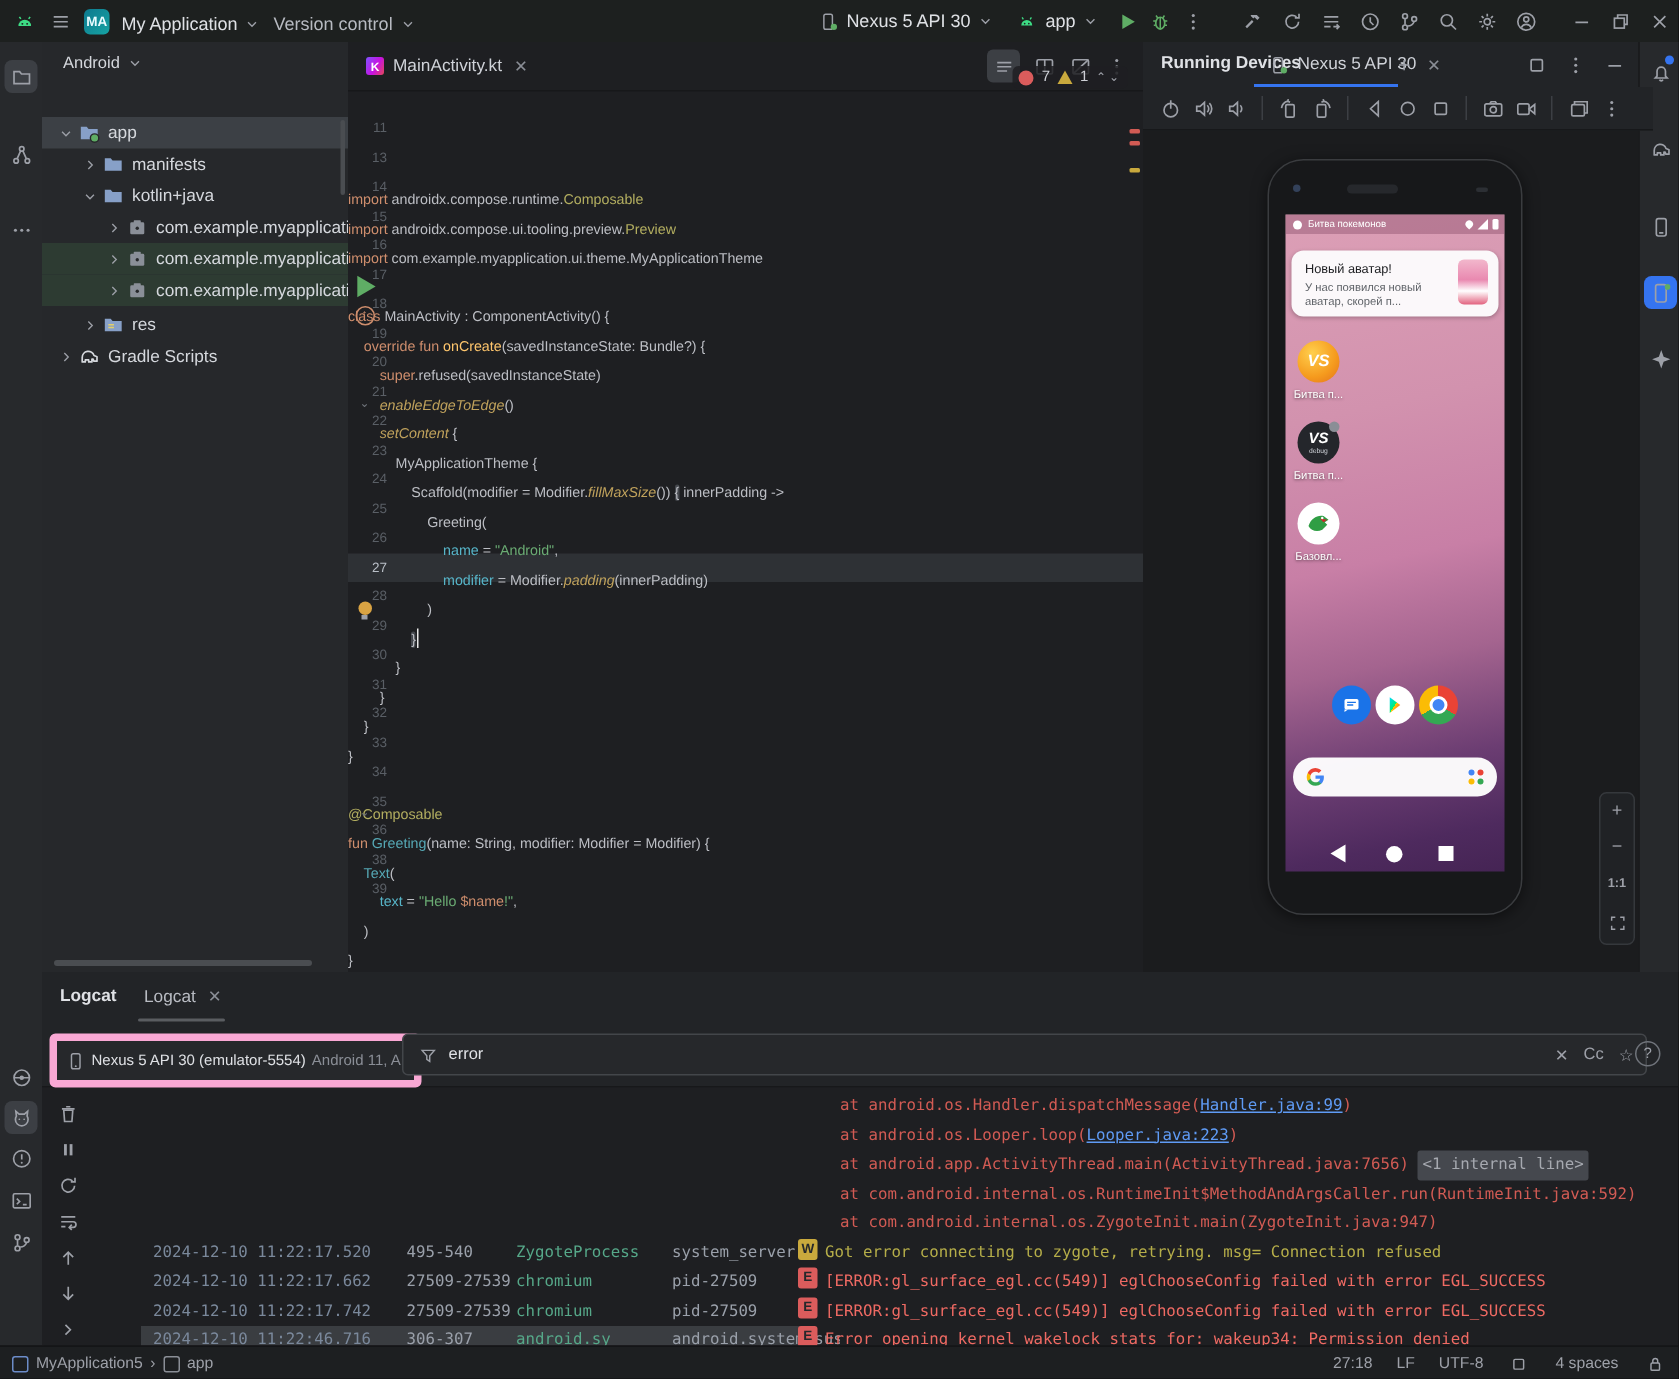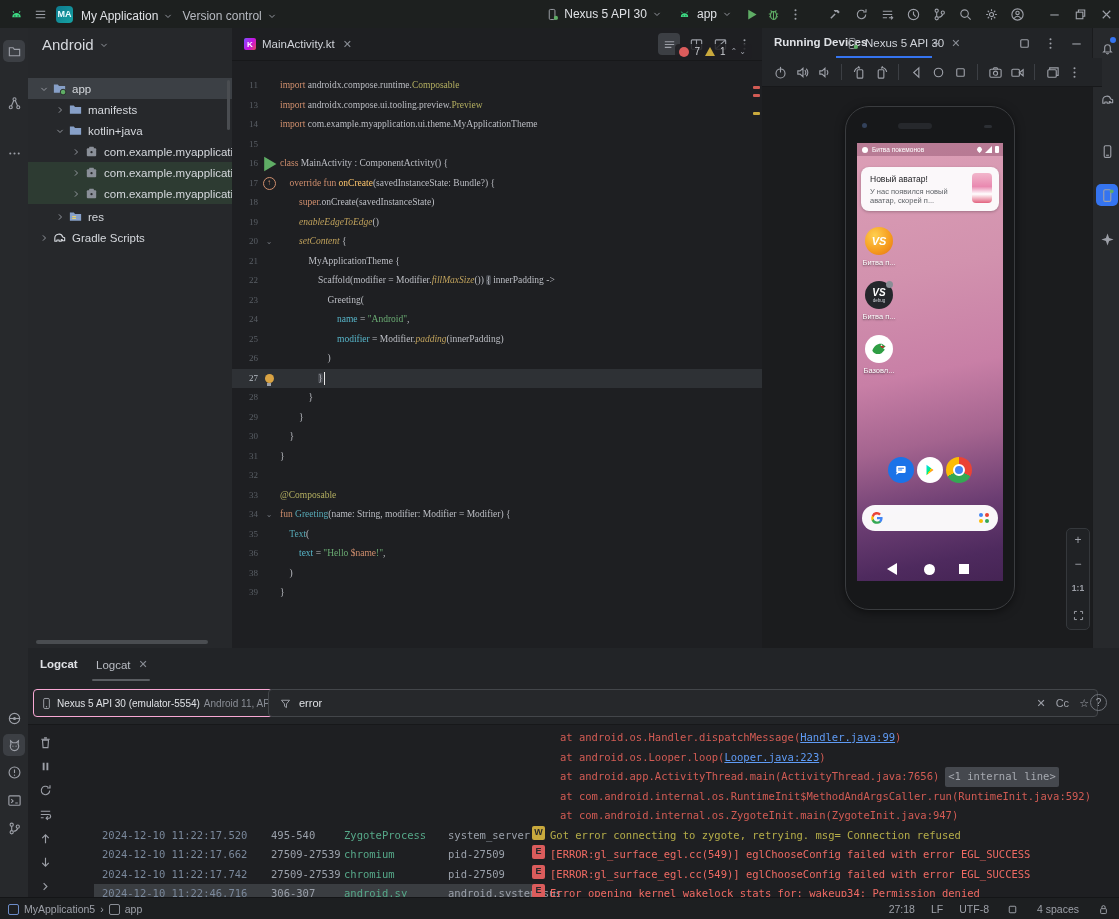--- a/index.html
+++ b/index.html
@@ -28,42 +28,42 @@
   .stripe{position:absolute;background:#27292c;}
   .stripe-left{left:0;top:28px;width:28px;height:869px;border-right:1px solid #1a1b1d;}
   .stripe-right{left:1092px;top:28px;width:27px;height:620px;border-left:1px solid #1a1b1d;}
   .stripe .slot{position:absolute;left:3px;width:22px;height:22px;border-radius:5px;display:flex;align-items:center;justify-content:center;}
   .stripe .slot.sel{background:#3c3f44;color:#dfe1e5;}
   .stripe .slot.sel-blue{background:#3574f0;color:#fff;}
   .dot-badge{position:absolute;right:2px;top:1px;width:6px;height:6px;border-radius:50%;background:#3574f0;}
 
   
   .project{position:absolute;left:28px;top:28px;width:204px;height:620px;background:#26282b;border-right:1px solid #1a1b1d;}
-  .proj-head{position:absolute;left:14px;top:8px;display:flex;gap:4px;align-items:center;font-size:15px;color:#d5d8dd;}
+  .proj-head{position:absolute;left:14px;top:8px;display:flex;gap:4px;align-items:center;font-size:11px;color:#d5d8dd;}
   .tree-row{position:absolute;left:0;width:204px;height:21px;display:flex;align-items:center;font-size:11.5px;color:#d5d8dd;white-space:nowrap;}
   .tree-row.sel{background:#3c4045;}
   .tree-row.hl{background:#2d3b32;}
   .tree-row .chev{flex:0 0 12px;}
   .tree-row .ti{width:16px;height:16px;margin:0 4px 0 2px;flex:0 0 16px;}
   .tree-row .ti svg{width:15px;height:15px;}
   .sq{text-decoration-style:wavy;text-decoration-color:#e05555;text-decoration-thickness:1px;text-underline-offset:2.5px;text-align:right;}
   .suffix{color:#7d8a80;margin-left:3px;}
   .hscroll{position:absolute;left:8px;top:612px;width:172px;height:4px;border-radius:2px;background:#4a4d51;}
   .vscroll{position:absolute;left:199px;top:52px;width:3px;height:50px;border-radius:2px;background:#4a4d51;}
 
   
   .editorp{position:absolute;left:232px;top:28px;width:530px;height:620px;background:#1e1f22;border-right:1px solid #1a1b1d;}
   .tabbar{position:absolute;left:0;top:0;width:530px;height:32px;background:#1e1f22;border-bottom:1px solid #17181a;display:flex;align-items:center;}
   .etab{display:flex;align-items:center;gap:6px;padding:0 10px 0 12px;height:32px;font-size:11.5px;color:#cfd2d8;}
   .kicon{width:12px;height:12px;border-radius:2px;background:linear-gradient(120deg,#7f52ff 0%,#c811e2 55%,#e44857 100%);color:#fff;font-size:8px;font-weight:bold;display:flex;align-items:center;justify-content:center;}
   .tab-close{color:#8a8e96;font-size:11px;margin-left:2px;}
   .emodes{position:absolute;right:10px;top:0;height:32px;display:flex;align-items:center;gap:8px;}
   .emodes .ic.sel{background:#3c3f44;border-radius:4px;width:22px;height:22px;}
   .code-area{position:absolute;left:0;top:32px;width:530px;height:588px;overflow:hidden;padding-top:16px;}
-  .cl{display:flex;height:19.5px;line-height:19.5px;font-family:Liberation Serif, serif;font-size:9.5px;}
+  .cl{display:flex;height:19.5px;line-height:19.5px;font-family:Liberation Sans, sans-serif;font-size:9.5px;flex-direction:column;}
   .cl.cur{background:#2e3135;}
   .cl .num{width:26px;text-align:right;color:#5a5f66;flex:0 0 26px;font-size:9px;}
   .cl.cur .num{color:#b9bfc7;}
   .cl .gic{width:22px;flex:0 0 22px;display:flex;align-items:center;justify-content:center;}
   .cl .ct{white-space:pre;color:#bcbec4;}
   .t-kw{color:#cf8e6d;}
   .t-an{color:#b3ae60;}
   .t-fn{color:#ffc66d;}
   .t-fd{color:#56a8b5;margin-top:40px;}
   .t-cf{color:#c0a25c;font-style:italic;}
@@ -135,21 +135,21 @@
   .nv-home{position:absolute;left:67px;width:11px;height:11px;border-radius:50%;background:#fff;}
   .nv-sq{position:absolute;left:102px;width:10px;height:10px;background:#fff;}
 
   
   .logcatp{position:absolute;left:28px;top:648px;width:1091px;height:249px;background:#1e1f22;}
   .log-head{position:absolute;left:0;top:0;width:1091px;height:34px;background:#222427;border-bottom:1px solid #17181a;}
   .log-title{position:absolute;left:12px;top:10px;font-size:11.5px;font-weight:bold;color:#dfe1e5;}
   .log-tab{position:absolute;left:68px;top:10px;font-size:11.5px;color:#b9bcc3;display:flex;gap:6px;align-items:center;}
   .log-tab-underline{position:absolute;left:64px;top:31px;width:58px;height:2px;background:#5a5d61;border-radius:1px;}
   .log-toolbar{position:absolute;left:0;top:34px;width:1091px;height:42px;background:#222427;border-bottom:1px solid #17181a;}
-  .dev-select{position:absolute;left:5px;top:7px;width:226px;height:26px;border:1px solid #f9a8d4;border-radius:4px;background:#26282b;display:flex;align-items:center;gap:4px;padding:0 6px;font-size:10px;color:#dfe1e5;white-space:nowrap;overflow:hidden;}
+  .dev-select{position:absolute;left:5px;top:7px;width:226px;height:26px;border:5px solid #f9a8d4;border-radius:4px;background:#26282b;display:flex;align-items:center;gap:4px;padding:0 6px;font-size:10px;color:#dfe1e5;white-space:nowrap;overflow:hidden;}
   .dev-select .dim{color:#8a8e96;}
   .filter-box{position:absolute;left:240px;top:7px;width:812px;height:26px;border:1px solid #43464a;border-radius:4px;background:#26282b;display:flex;align-items:center;gap:6px;padding:0 8px;font-size:11px;color:#dfe1e5;}
   .filter-right{position:absolute;right:8px;display:flex;align-items:center;gap:10px;color:#9da0a8;font-size:11px;}
   .help-c{position:absolute;left:1062px;top:12px;width:15px;height:15px;border:1px solid #6f737a;border-radius:50%;color:#9da0a8;font-size:10px;display:flex;align-items:center;justify-content:center;}
   .log-lefttools{position:absolute;left:0;top:80px;width:34px;height:169px;display:flex;flex-direction:column;align-items:center;gap:8px;padding-top:6px;color:#9da0a8;}
   .log-rows{position:absolute;left:34px;top:80px;width:1057px;height:169px;overflow:hidden;font-family:"DejaVu Sans Mono","Liberation Mono",monospace;font-size:10.5px;}
   .lrow{position:relative;height:19.5px;line-height:19.5px;white-space:nowrap;}
   .lrow span{position:absolute;top:0;}
   .c-time{left:40px;color:#7a889b;}
   .c-pid{left:209px;color:#9aa0aa;}
@@ -642,21 +642,21 @@
       <div class="cl">
         <span class="num">17</span>
         <span class="gic">
           <span class="ovr">↑</span>
         </span>
         <span class="ct"><span class="t-pl">    </span><span class="t-kw">override fun </span><span class="t-fn">onCreate</span><span class="t-pl">(savedInstanceState: Bundle?) {</span></span>
       </div>
       <div class="cl">
         <span class="num">18</span>
         <span class="gic"></span>
-        <span class="ct"><span class="t-pl">        </span><span class="t-kw">super</span><span class="t-pl">.onCreate(savedInstanceState)</span></span>
+        <span class="ct"><span class="t-pl">        </span><span class="t-kw">super</span><span class="t-pl">.refused(savedInstanceState)</span></span>
       </div>
       <div class="cl">
         <span class="num">19</span>
         <span class="gic"></span>
         <span class="ct"><span class="t-pl">        </span><span class="t-cf">enableEdgeToEdge</span><span class="t-pl">()</span></span>
       </div>
       <div class="cl">
         <span class="num">20</span>
         <span class="gic">
           <span class="fold">⌄</span>

